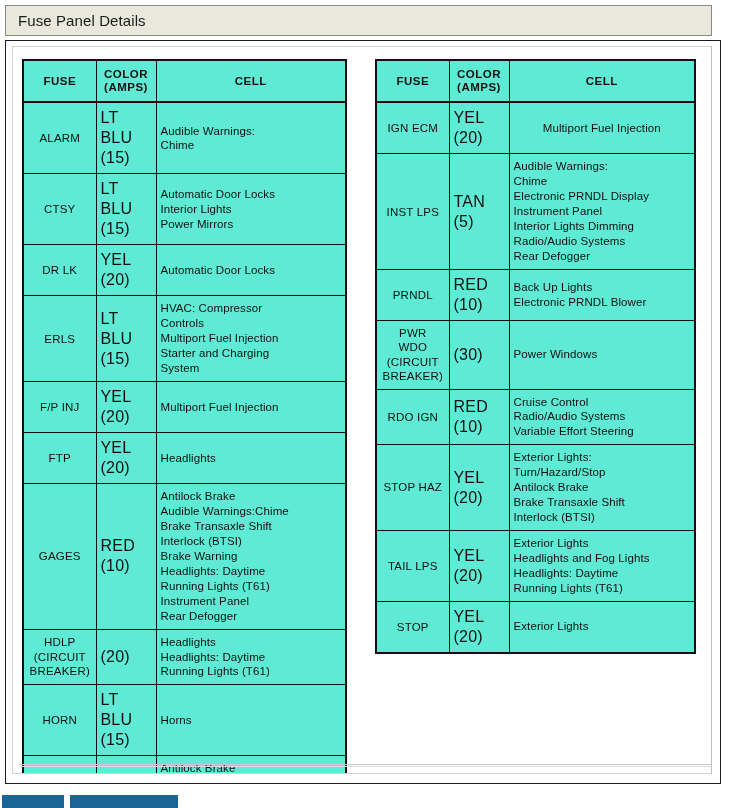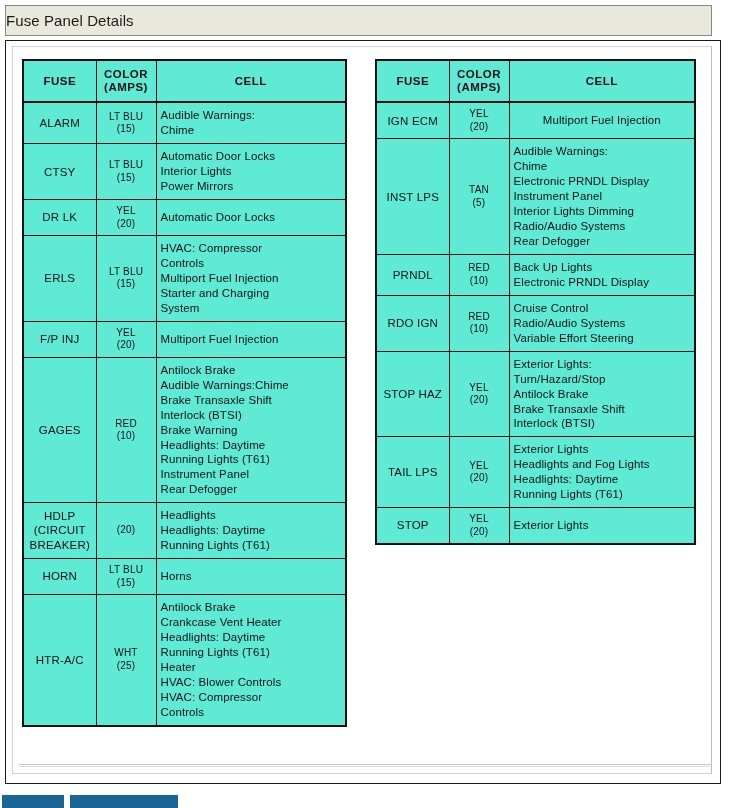--- a/index.html
+++ b/index.html
@@ -25,21 +25,21 @@
     height: 31px;
     background: #e8e8dd;
     border: 1px solid #8a8a80;
     box-sizing: border-box;
     display: flex;
     align-items: center;
   }
   #title-text {
     font-size: 15px;
     color: #1b1b1b;
-    padding-left: 0;
+    padding-left: 12px;
     letter-spacing: .1px;
     white-space: nowrap;
   }
 
   
   #content-frame {
     position: absolute;
     left: 5px;
     top: 40px;
     width: 716px;
@@ -93,22 +93,21 @@
   .col-cell  { width: auto; }
 
   .cell-fuse {
     text-align: center;
     font-size: 11.5px;
     line-height: 1.25;
     letter-spacing: .2px;
     white-space: pre-line;
   }
   .cell-color {
-    text-align: center;
-    font-size: 10px;
+    font-size: 16px;
     line-height: 1.25;
     letter-spacing: .2px;
     white-space: pre-line;
   }
   .cell-desc {
     text-align: left;
     font-size: 11.5px;
     line-height: 1.3;
     padding-left: 8px;
     white-space: pre-line;
@@ -200,20 +199,26 @@
 Starter and Charging
      System</td>
           </tr>
           <tr>
             <td class="cell-fuse">F/P INJ</td>
             <td class="cell-color">YEL
 (20)</td>
             <td class="cell-desc">Multiport Fuel Injection</td>
           </tr>
           <tr>
+            <td class="cell-fuse">FTP</td>
+            <td class="cell-color">YEL
+(20)</td>
+            <td class="cell-desc">Headlights</td>
+          </tr>
+          <tr>
             <td class="cell-fuse">GAGES</td>
             <td class="cell-color">RED
 (10)</td>
             <td class="cell-desc">Antilock Brake
 Audible Warnings:Chime
 Brake Transaxle Shift
      Interlock (BTSI)
 Brake Warning
 Headlights: Daytime
      Running Lights (T61)
@@ -282,21 +287,29 @@
 Instrument Panel
 Interior Lights Dimming
 Radio/Audio Systems
 Rear Defogger</td>
           </tr>
           <tr>
             <td class="cell-fuse">PRNDL</td>
             <td class="cell-color">RED
 (10)</td>
             <td class="cell-desc">Back Up Lights
-Electronic PRNDL Display</td>
+Electronic PRNDL Blower</td>
+          </tr>
+          <tr>
+            <td class="cell-fuse">PWR
+WDO
+(CIRCUIT
+BREAKER)</td>
+            <td class="cell-color">(30)</td>
+            <td class="cell-desc">Power Windows</td>
           </tr>
           <tr>
             <td class="cell-fuse">RDO IGN</td>
             <td class="cell-color">RED
 (10)</td>
             <td class="cell-desc">Cruise Control
 Radio/Audio Systems
 Variable Effort Steering</td>
           </tr>
           <tr>

